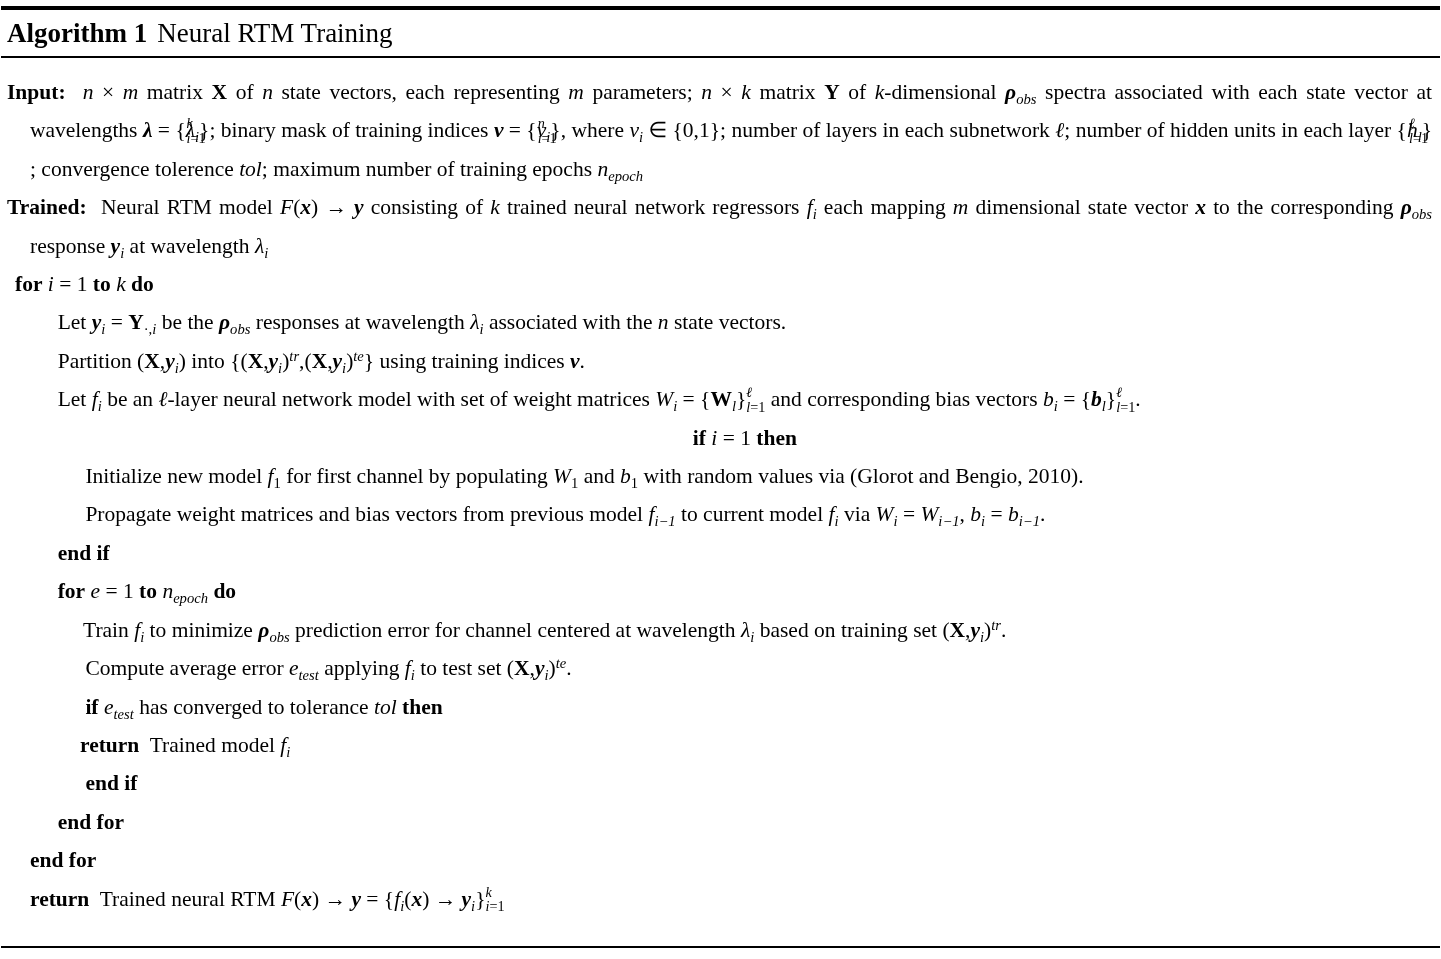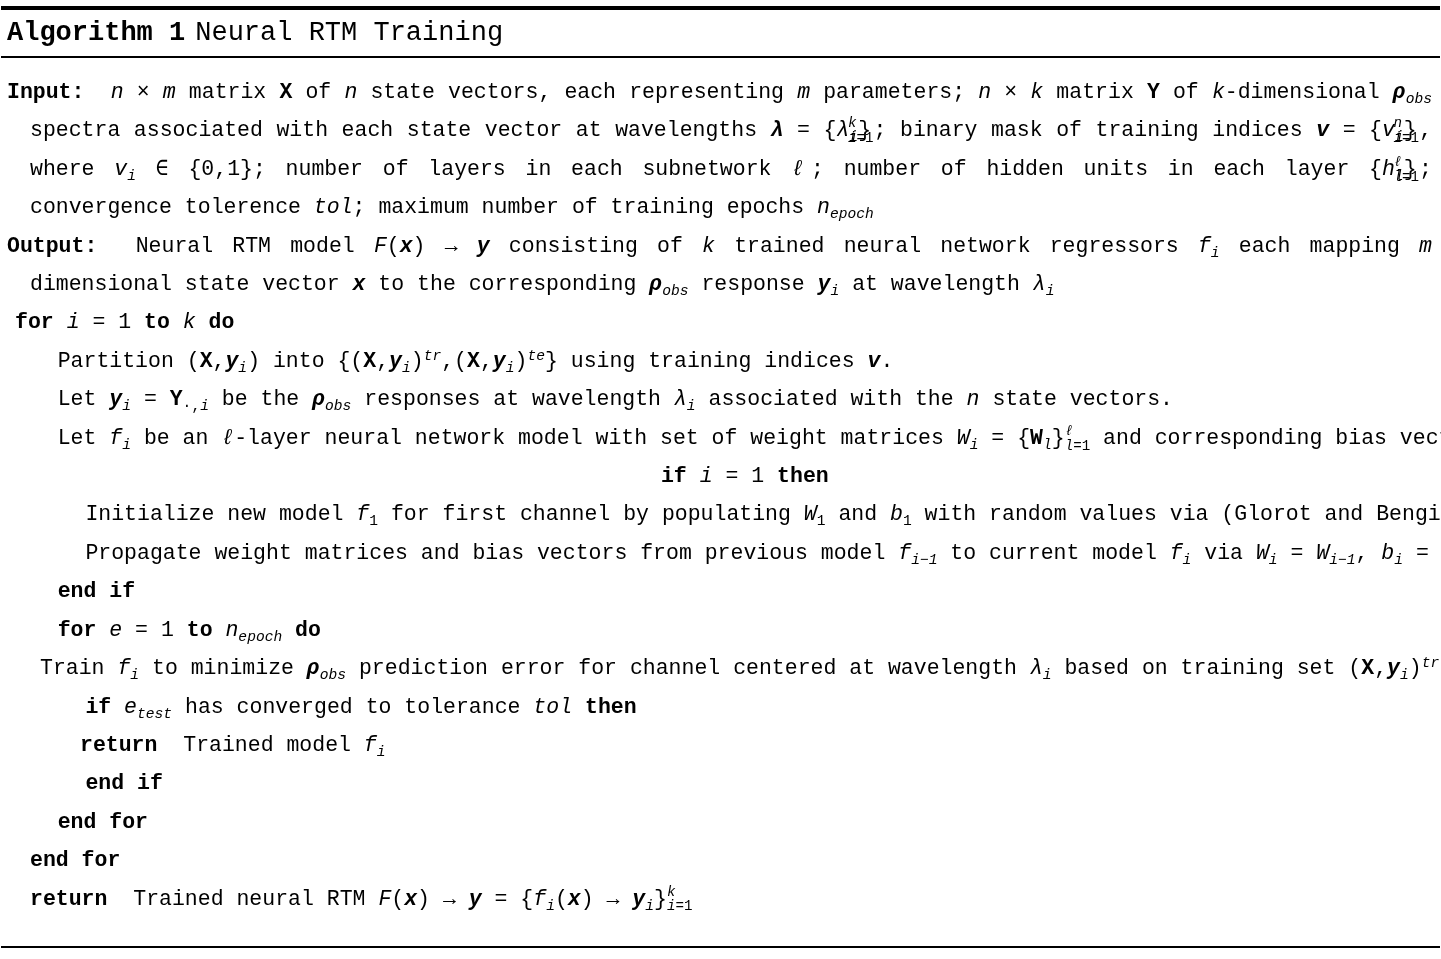--- a/index.html
+++ b/index.html
@@ -1,20 +1,20 @@
 <!DOCTYPE html>
 <html><head>
 <meta charset="utf-8">
 <style>
   html,body{margin:0;padding:0;background:#ffffff;}
   .page{
     position:relative;
     width:1441px;height:959px;
     background:#ffffff;color:#000;
-    font-family:Liberation Mono, monospace;
+    font-family:Liberation Serif, serif;
     font-size:21.5px;
     overflow:hidden;
     box-sizing:border-box;
   }
   .rule-thick{height:4px;background:#000;margin:6px 1px 0 1px;}
   .rule-thin{height:2px;background:#000;margin:0 1px;}
   .rule-bottom{position:absolute;left:1px;right:1px;top:946px;height:2px;background:#000;}
   .algo-header{
     font-size:27px;line-height:1;
     padding:10px 0 9px 7px;
@@ -47,32 +47,33 @@
   <div class="rule-thick"></div>
 
   <div class="algo-header">
     <span class="hdr-label">Algorithm 1</span><span>Neural RTM Training</span>
   </div>
 
   <div class="rule-thin"></div>
 
   <div class="algo-body">
     <div class="io-par"><b>Input:</b>&nbsp; <i>n</i> × <i>m</i> matrix <b>X</b> of <i>n</i> state vectors, each representing <i>m</i> parameters; <i>n</i> × <i>k</i> matrix <b>Y</b> of <i>k</i>-dimensional <b><i>ρ</i></b><sub><i>obs</i></sub> spectra associated with each state vector at wavelengths <b><i>λ</i></b> = {<i>λ<sub>i</sub></i>}<ss><st><i>k</i></st><sb><i>i</i>=1</sb></ss>; binary mask of training indices <b><i>v</i></b> = {<i>v<sub>i</sub></i>}<ss><st><i>n</i></st><sb><i>i</i>=1</sb></ss>, where <i>v<sub>i</sub></i> ∈ {0,1}; number of layers in each subnetwork <i>ℓ</i>; number of hidden units in each layer {<i>h<sub>l</sub></i>}<ss><st><i>ℓ</i></st><sb><i>l</i>=1</sb></ss>; convergence tolerence <i>tol</i>; maximum number of training epochs <i>n<sub>epoch</sub></i></div>
-    <div class="io-par"><b>Output:</b>&nbsp; Neural RTM model <i>F</i>(<b><i>x</i></b>) → <b><i>y</i></b> consisting of <i>k</i> trained neural network regressors <i>f<sub>i</sub></i> each mapping <i>m</i> dimensional state vector <b><i>x</i></b> to the corresponding <b><i>ρ</i></b><sub><i>obs</i></sub> response <b><i>y</i></b><sub><i>i</i></sub> at wavelength <i>λ<sub>i</sub></i></div>
+    <div class="io-par"><b>Trained:</b>&nbsp; Neural RTM model <i>F</i>(<b><i>x</i></b>) → <b><i>y</i></b> consisting of <i>k</i> trained neural network regressors <i>f<sub>i</sub></i> each mapping <i>m</i> dimensional state vector <b><i>x</i></b> to the corresponding <b><i>ρ</i></b><sub><i>obs</i></sub> response <b><i>y</i></b><sub><i>i</i></sub> at wavelength <i>λ<sub>i</sub></i></div>
     <div id="algo-lines">
         <div class="algo-line" style="margin-left: 8px;"><b>for</b> <i>i</i> = 1 <b>to</b> <i>k</i> <b>do</b></div>
+        <div class="algo-line" style="margin-left: 50.7px;">Let <b><i>y</i></b><sub><i>i</i></sub> = <b>Y</b><sub>·,<i>i</i></sub> be the <b><i>ρ</i></b><sub><i>obs</i></sub> responses at wavelength <i>λ<sub>i</sub></i> associated with the <i>n</i> state vectors.</div>
         <div class="algo-line" style="margin-left: 50.7px;">Partition (<b>X</b>,<b><i>y</i></b><sub><i>i</i></sub>) into {(<b>X</b>,<b><i>y</i></b><sub><i>i</i></sub>)<sup><i>tr</i></sup>,(<b>X</b>,<b><i>y</i></b><sub><i>i</i></sub>)<sup><i>te</i></sup>} using training indices <b><i>v</i></b>.</div>
-        <div class="algo-line" style="margin-left: 50.7px;">Let <b><i>y</i></b><sub><i>i</i></sub> = <b>Y</b><sub>·,<i>i</i></sub> be the <b><i>ρ</i></b><sub><i>obs</i></sub> responses at wavelength <i>λ<sub>i</sub></i> associated with the <i>n</i> state vectors.</div>
         <div class="algo-line" style="margin-left: 50.7px;">Let <i>f<sub>i</sub></i> be an <i>ℓ</i>-layer neural network model with set of weight matrices <i>W<sub>i</sub></i> = {<b>W</b><sub><i>l</i></sub>}<ss><st><i>ℓ</i></st><sb><i>l</i>=1</sb></ss> and corresponding bias vectors <i>b<sub>i</sub></i> = {<b><i>b</i></b><sub><i>l</i></sub>}<ss><st><i>ℓ</i></st><sb><i>l</i>=1</sb></ss>.</div>
         <div class="algo-line" style="margin-left: 50.7px; text-align: center;"><b>if</b> <i>i</i> = 1 <b>then</b></div>
         <div class="algo-line" style="margin-left: 78.4px;">Initialize new model <i>f</i><sub>1</sub> for first channel by populating <i>W</i><sub>1</sub> and <i>b</i><sub>1</sub> with random values via (Glorot and Bengio, 2010).</div>
         <div class="algo-line" style="margin-left: 78.4px;">Propagate weight matrices and bias vectors from previous model <i>f<sub>i−1</sub></i> to current model <i>f<sub>i</sub></i> via <i>W<sub>i</sub></i> = <i>W<sub>i−1</sub></i>, <i>b<sub>i</sub></i> = <i>b<sub>i−1</sub></i>.</div>
         <div class="algo-line" style="margin-left: 50.7px;"><b>end if</b></div>
         <div class="algo-line" style="margin-left: 50.7px;"><b>for</b> <i>e</i> = 1 <b>to</b> <i>n<sub>epoch</sub></i> <b>do</b></div>
-        <div class="algo-line" style="margin-left: 33px;">Train <i>f<sub>i</sub></i> to minimize <b><i>ρ</i></b><sub><i>obs</i></sub> prediction error for channel centered at wavelength <i>λ<sub>i</sub></i> based on training set (<b>X</b>,<b><i>y</i></b><sub><i>i</i></sub>)<sup><i>tr</i></sup>.</div>
+        <div class="algo-line" style="margin-left: 76px;">Train <i>f<sub>i</sub></i> to minimize <b><i>ρ</i></b><sub><i>obs</i></sub> prediction error for channel centered at wavelength <i>λ<sub>i</sub></i> based on training set (<b>X</b>,<b><i>y</i></b><sub><i>i</i></sub>)<sup><i>tr</i></sup>.</div>
+        <div class="algo-line" style="margin-left: 78.4px;">Compute average error <i>e<sub>test</sub></i> applying <i>f<sub>i</sub></i> to test set (<b>X</b>,<b><i>y</i></b><sub><i>i</i></sub>)<sup><i>te</i></sup>.</div>
         <div class="algo-line" style="margin-left: 78.4px;"><b>if</b> <i>e<sub>test</sub></i> has converged to tolerance <i>tol</i> <b>then</b></div>
         <div class="algo-line" style="margin-left: 73px;"><b>return</b>&nbsp; Trained model <i>f<sub>i</sub></i></div>
         <div class="algo-line" style="margin-left: 78.4px;"><b>end if</b></div>
         <div class="algo-line" style="margin-left: 50.7px;"><b>end for</b></div>
         <div class="algo-line" style="margin-left: 23px;"><b>end for</b></div>
         <div class="algo-line" style="margin-left: 23px;"><b>return</b>&nbsp; Trained neural RTM <i>F</i>(<b><i>x</i></b>) → <b><i>y</i></b> = {<i>f<sub>i</sub></i>(<b><i>x</i></b>) → <b><i>y</i></b><sub><i>i</i></sub>}<ss><st><i>k</i></st><sb><i>i</i>=1</sb></ss></div>
       </div>
   </div>
 
   <div class="rule-bottom"></div>

